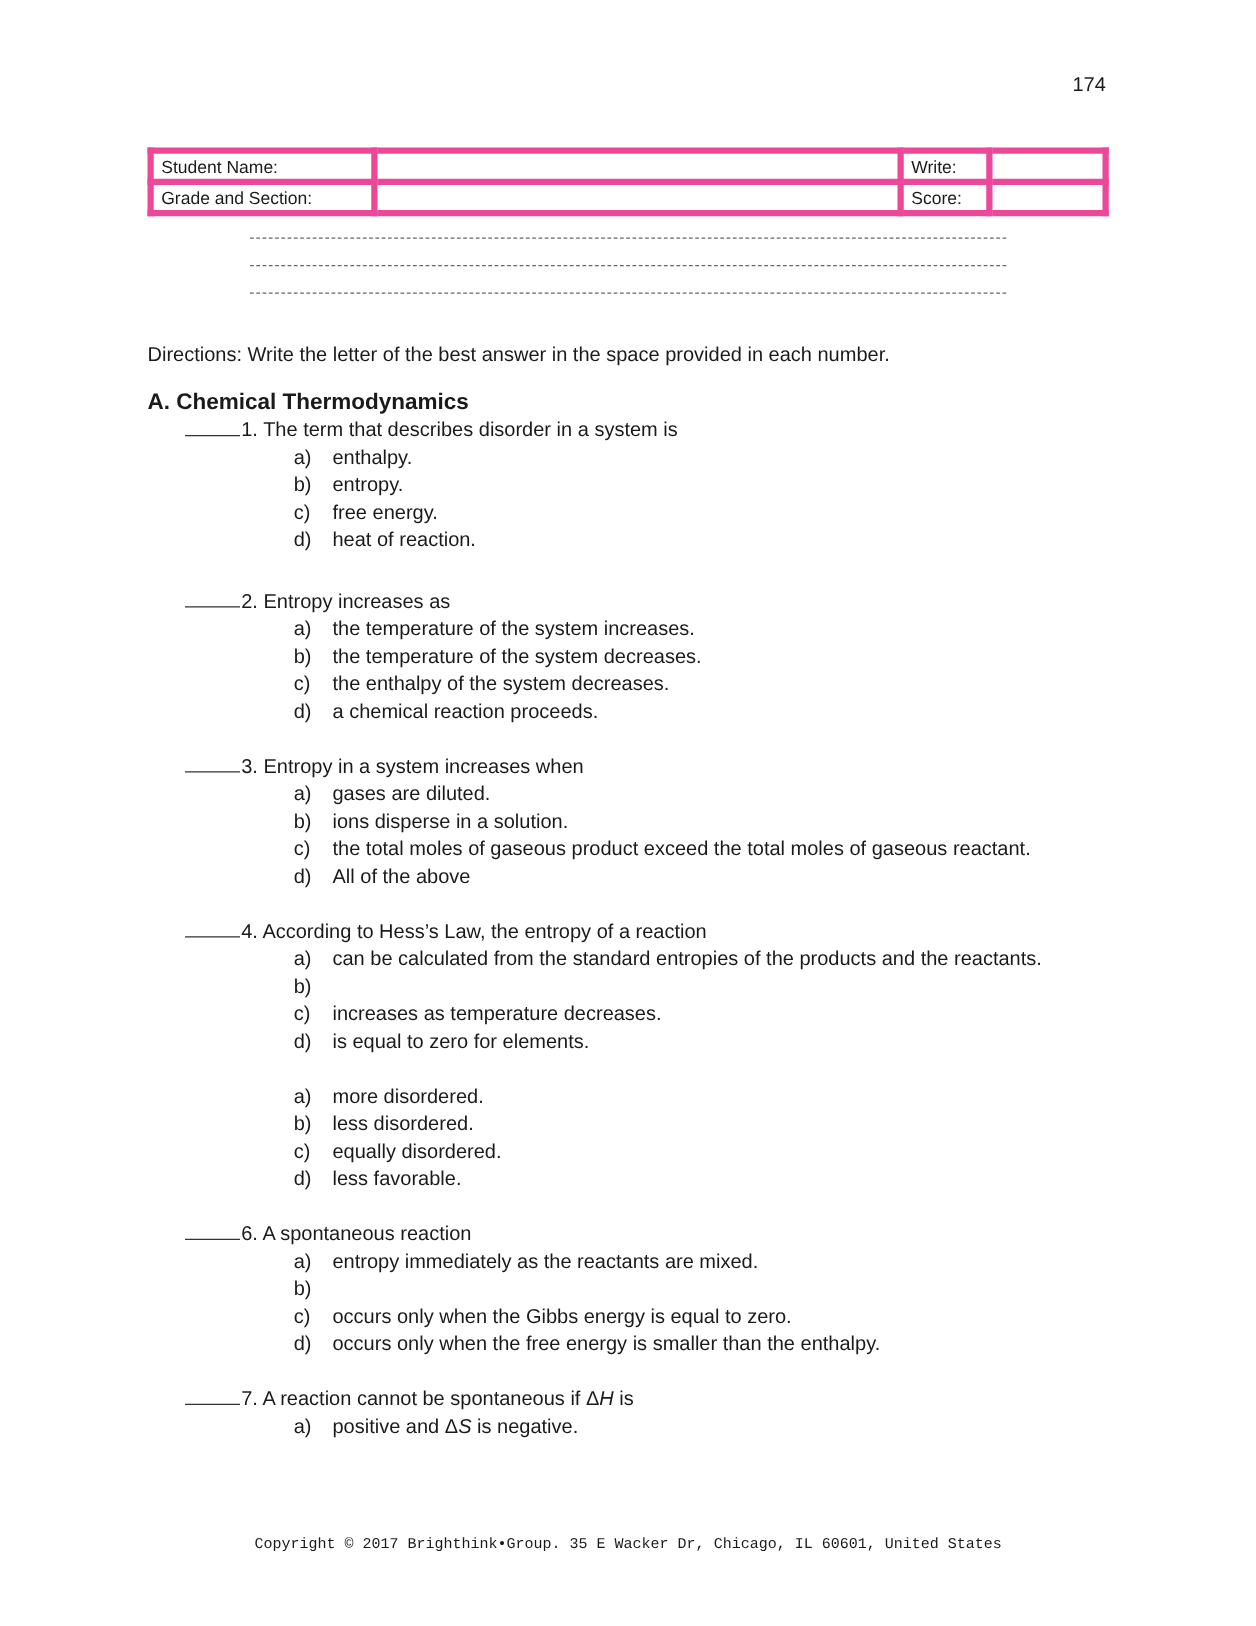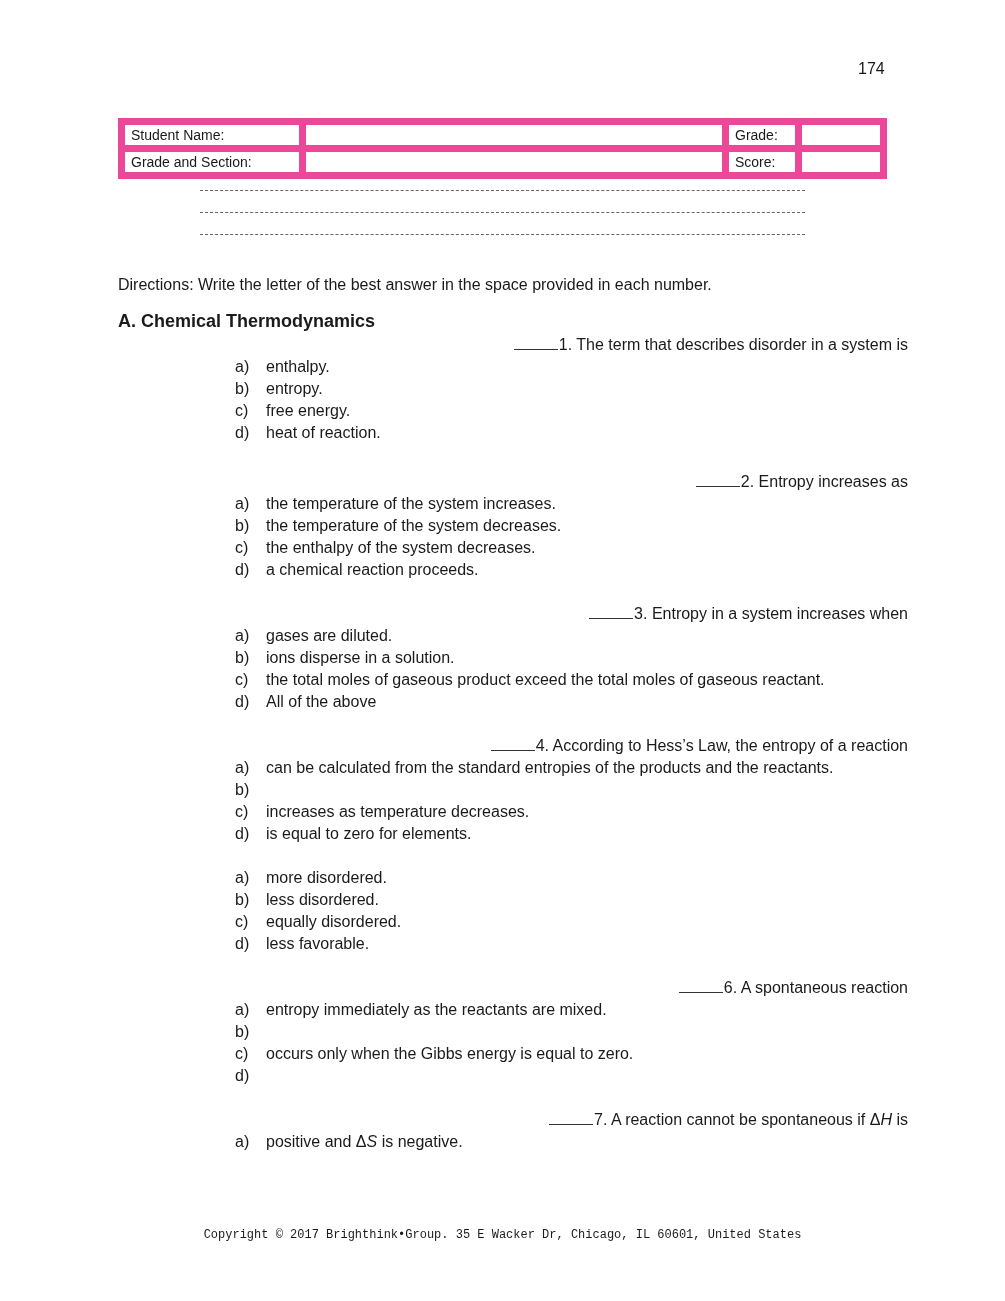--- a/index.html
+++ b/index.html
@@ -1,46 +1,46 @@
 <!DOCTYPE html>
 <html><head>
   <meta charset="utf-8">
   <style>
     html, body { margin: 0; padding: 0; background: #ffffff; }
     body { width: 1005px; height: 1301px; position: relative; overflow: hidden;
       font-family: "Liberation Sans", sans-serif; color: #1a1a1a; }
     .page-num { position: absolute; top: 60px; left: 858px; font-size: 16px; }
     .info-table { position: absolute; top: 118px; left: 118px; width: 769px;
       border-collapse: collapse; font-size: 14px; }
-    .info-table td { border: 7px solid #ec4899; height: 20px; padding: 0 6px; line-height: 20px; }
+    .info-table td { border: 5px solid #ec4899; height: 20px; padding: 0 6px; line-height: 20px; }
     .blank-lines { position: absolute; top: 190px; left: 200px; width: 605px; }
     .blank-line { height: 0; border-bottom: 1.5px dashed #666; margin-bottom: 21px; }
     .directions { position: absolute; top: 276px; left: 118px; font-size: 16px; }
     .section-title { position: absolute; top: 311px; left: 118px; font-size: 18px; font-weight: bold; }
     .questions { position: absolute; top: 334px; left: 148px; width: 760px; font-size: 16px; }
     .question { margin-bottom: 22px; }
-    .q-stem { height: 22px; line-height: 22px; text-align: right; }
+    .q-stem { height: 22px; line-height: 22px; }
     .answer-blank { display: inline-block; width: 44px; border-bottom: 1px solid #333; height: 14px; vertical-align: baseline; margin-right: 1px; }
     .option { height: 22px; line-height: 22px; padding-left: 87px; display: flex; }
     .opt-letter { width: 31px; display: inline-block; }
     .q1 { margin-bottom: 27px; }
     .footer { position: absolute; top: 1228px; left: 0; width: 1005px; text-align: center; font-size: 12px; font-family: Liberation Mono, monospace; }
     i.var { font-style: italic; }
   </style>
 </head>
 <body>
 
 <div class="page-num">174</div>
 
 <table class="info-table">
   <tbody>
       <tr>
     <td style="width:162px">Student Name:</td>
     <td style="width:404px"></td>
-    <td style="width:54px">Grade:</td>
+    <td style="width:54px">Write:</td>
     <td></td>
   </tr>
   <tr>
     <td>Grade and Section:</td>
     <td></td>
     <td>Score:</td>
     <td></td>
   </tr>
 </tbody>
   </table>
@@ -157,20 +157,21 @@
         </div>
         <div class="option">
           <span class="opt-letter">b)</span>
         </div>
         <div class="option">
           <span class="opt-letter">c)</span>
           <span>occurs only when the Gibbs energy is equal to zero.</span>
         </div>
         <div class="option">
           <span class="opt-letter">d)</span>
+          <span>occurs only when the free energy is smaller than the enthalpy.</span>
         </div>
       </div>
     </div>
   <div class="question">
     <div class="q-stem">
       <span class="answer-blank"></span><span>7.</span>
       <span>A reaction cannot be spontaneous if </span><span>Δ</span><i class="var">H</i><span> is</span>
     </div>
     <div class="option">
       <span class="opt-letter">a)</span>

